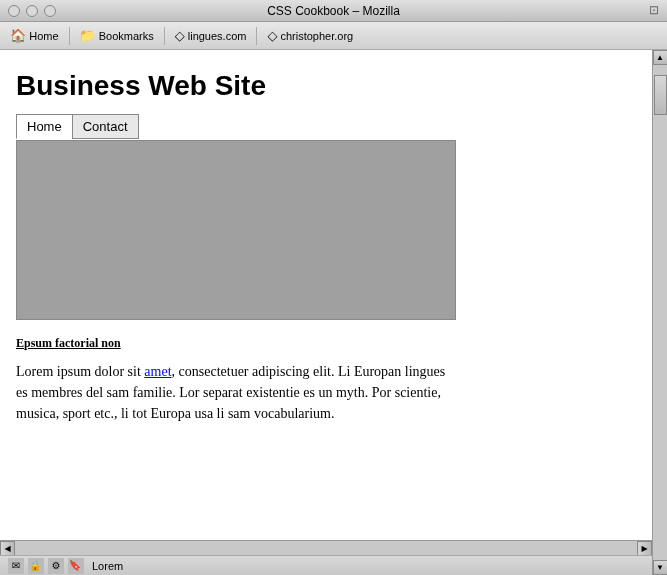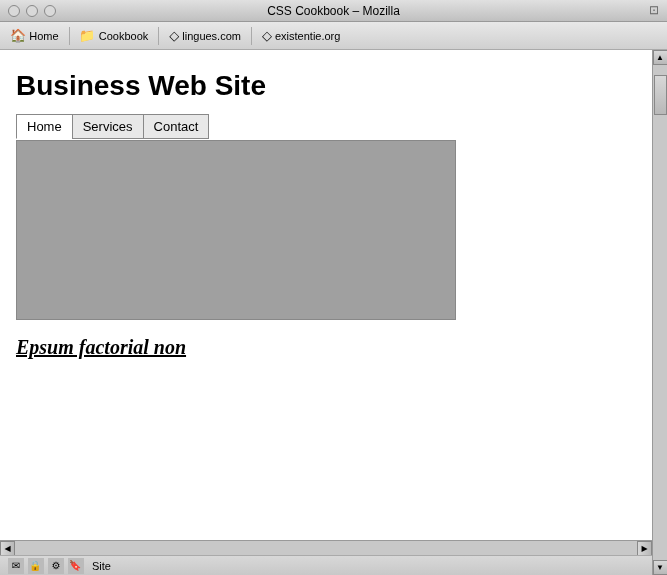--- a/index.html
+++ b/index.html
@@ -230,26 +230,25 @@
       height: 180px;
       background: #a0a0a0;
       margin-top: 1px;
       margin-bottom: 16px;
       border: 1px solid #888;
     }
 
     
     .article-heading {
       font-family: Times New Roman, Times, serif;
-      font-size: 20px;
+      font-size: 12px;
       font-weight: bold;
       color: #000;
       text-decoration: underline;
       margin-bottom: 10px;
-      font-style: italic;
     }
 
     .article-para {
       font-family: Times New Roman, Times, serif;
       font-size: 14px;
       line-height: 1.5;
       color: #000;
       margin-bottom: 10px;
       max-width: 440px;
     }
@@ -307,71 +306,73 @@
   </div>
 
   <div class="toolbar">
     <div class="toolbar-item">
       <span class="toolbar-icon">🏠</span>
       <span>Home</span>
     </div>
     <div class="toolbar-divider"></div>
     <div class="toolbar-item">
       <span class="toolbar-icon">📁</span>
-      <span>Cookbook</span>
+      <span>Bookmarks</span>
     </div>
     <div class="toolbar-divider"></div>
     <div class="toolbar-item">
       <span class="toolbar-icon">◇</span>
       <span>lingues.com</span>
     </div>
     <div class="toolbar-divider"></div>
     <div class="toolbar-item">
       <span class="toolbar-icon">◇</span>
-      <span>existentie.org</span>
+      <span>christopher.org</span>
     </div>
   </div>
 
   <div class="browser-content-area">
 
     <div class="browser-viewport">
 
       <div class="page-content">
 
         <h1 class="page-title">Business Web Site</h1>
 
         <nav class="nav-bar">
           <a class="nav-item active">Home</a>
-          <a class="nav-item">Services</a>
           <a class="nav-item">Contact</a>
         </nav>
 
         <div class="image-placeholder"></div>
 
         <h2 class="article-heading">Epsum factorial non</h2>
 
+        <p class="article-para">
+          <span>Lorem ipsum dolor sit </span><span class="link-text">amet</span><span>, consectetuer adipiscing elit. Li Europan lingues es membres del sam familie. Lor separat existentie es un myth. Por scientie, musica, sport etc., li tot Europa usa li sam vocabularium.</span>
+        </p>
 
 
       </div>
 
       <div class="bottom-bar">
         <div class="scrollbar-bottom">
           <div class="scroll-btn-h">◀</div>
           <div class="scroll-track-h"></div>
           <div class="scroll-btn-h">▶</div>
         </div>
 
         <div class="status-bar">
           <div class="status-icons">
             <div class="status-icon">✉</div>
             <div class="status-icon">🔒</div>
             <div class="status-icon">⚙</div>
             <div class="status-icon">🔖</div>
           </div>
-          <span>Site</span>
+          <span>Lorem</span>
         </div>
       </div>
 
     </div>
 
     <div class="scrollbar-right">
       <div class="scroll-btn">▲</div>
       <div class="scroll-track">
         <div class="scroll-thumb"></div>
       </div>

